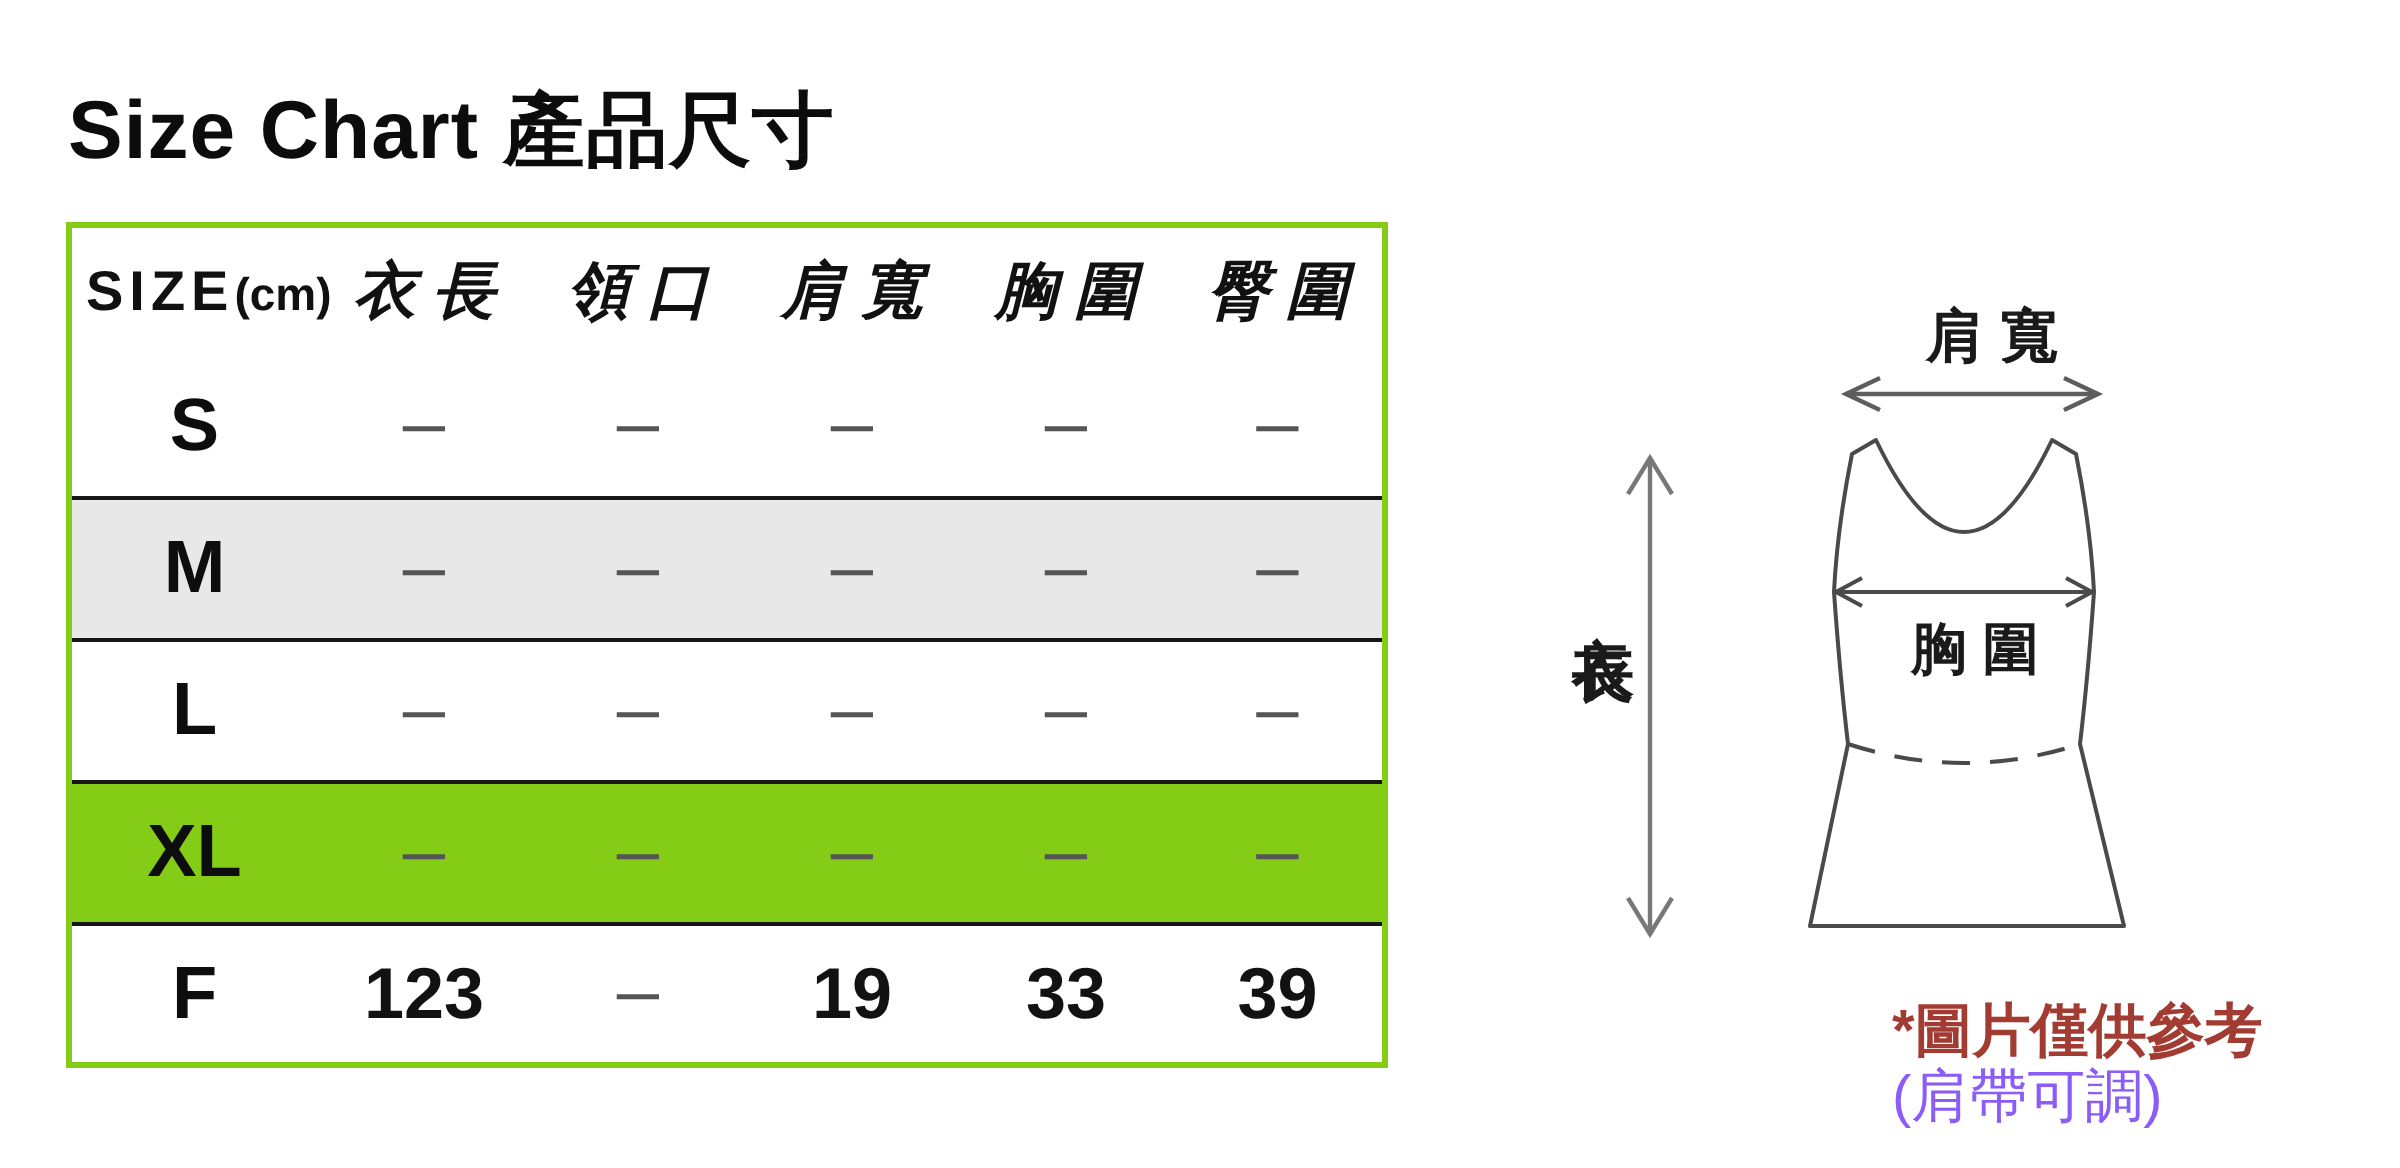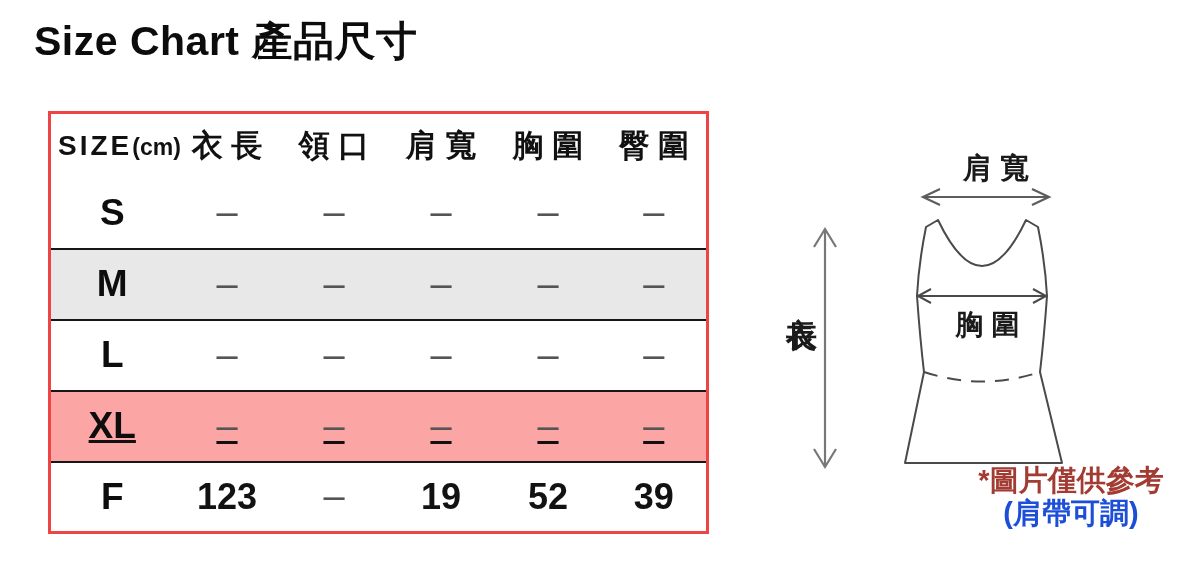--- a/index.html
+++ b/index.html
@@ -1,59 +1,59 @@
 <!DOCTYPE html>
 <html><head>
 <meta charset="utf-8">
 <style>
   * { margin:0; padding:0; box-sizing:border-box; }
   html,body { width:1200px; height:584px; background:#ffffff; overflow:hidden; }
   body { position:relative; font-family:"Liberation Sans","DejaVu Sans",sans-serif; color:#111; }
 
   .page-title{
-    position:absolute; left:34px; top:14px;
+    position:absolute; left:34px; top:38px;
     font-size:41px; font-weight:700; letter-spacing:.5px; color:#0c0c0c;
     white-space:nowrap;
     text-align:right;
   }
 
   
   table.size-table{
-    position:absolute; left:48px; top:111px; width:658px;
+    position:absolute; left:33px; top:111px; width:658px;
     border-collapse:collapse; table-layout:fixed;
-    border:3px solid #ef4444;
+    border:3px solid #84cc16;
   }
   .size-table tr{ border-top:2px solid #161616; }
   .size-table tr:first-child{ border-top:none; }
   .size-table th,.size-table td{
     padding:0; text-align:center; vertical-align:middle;
     font-family:"Liberation Sans","DejaVu Sans",sans-serif;
   }
   .size-table thead tr{ height:65px; }
   .size-table tbody tr{ height:71px; }
   th.size-head{ text-align:left; padding-left:7px; font-weight:700; white-space:nowrap; }
   .size-word{ font-size:28px; letter-spacing:3px; }
   .size-unit{ font-size:23px; letter-spacing:0; }
-  th.col-head{ font-size:31px; font-weight:700; white-space:nowrap; }
+  th.col-head{ font-size:31px; font-weight:700; white-space:nowrap;font-style:italic; }
   td.row-label{ font-size:37px; font-weight:700; color:#0d0d0d; }
   td.val{ font-size:36px; font-weight:700; color:#121212; }
   td.val.dash{ font-size:38px; font-weight:400; color:#555; }
 
   
   .diagram-svg{ position:absolute; left:740px; top:100px; }
   .dg-label{ position:absolute; font-weight:700; color:#1a1a1a; white-space:nowrap; }
   .shoulder-label{ left:918px; top:149px; width:156px; text-align:center; font-size:29px; }
   .chest-label{ left:920px; top:306px; width:135px; text-align:center; font-size:28px; }
   .length-label{
     left:780px; top:293px; font-size:31px;
     writing-mode:vertical-rl; text-orientation:upright; letter-spacing:5px;
   }
-  .notes{ position:absolute; left:946px; top:464px; width:250px; text-align:center; line-height:33px; }
+  .notes{ position:absolute; left:946px; top:500px; width:250px; text-align:left; line-height:33px; }
   .note-ref{ font-size:29px; font-weight:700; }
-  .note-strap{ font-size:29px; font-weight:700; color:#1d4ed8; }
+  .note-strap{ font-size:29px; font-weight:400; color:#8b5cf6; }
 </style>
 </head>
 <body>
 
 <div class="page-title">Size Chart 產品尺寸</div>
 
 <table class="size-table">
   <colgroup>
     <col style="width:124px">
       <col style="width:107px">
@@ -92,34 +92,34 @@
       <td class="val dash">–</td>
     </tr>
     <tr>
       <td class="row-label">L</td>
       <td class="val dash">–</td>
       <td class="val dash">–</td>
       <td class="val dash">–</td>
       <td class="val dash">–</td>
       <td class="val dash">–</td>
     </tr>
-    <tr style="background: #fca5a5; text-decoration: underline;">
+    <tr style="background: #84cc16;">
       <td class="row-label">XL</td>
       <td class="val dash">–</td>
       <td class="val dash">–</td>
       <td class="val dash">–</td>
       <td class="val dash">–</td>
       <td class="val dash">–</td>
     </tr>
     <tr>
       <td class="row-label">F</td>
       <td class="val">123</td>
       <td class="val dash">–</td>
       <td class="val">19</td>
-      <td class="val">52</td>
+      <td class="val">33</td>
       <td class="val">39</td>
     </tr>
   </tbody>
 </table>
 
 <svg class="diagram-svg" width="460" height="484" viewBox="0 0 460 484">
 
   <path d="M 186,127
            C 181,152 178,176 177,196
            Q 180,238 184,272

